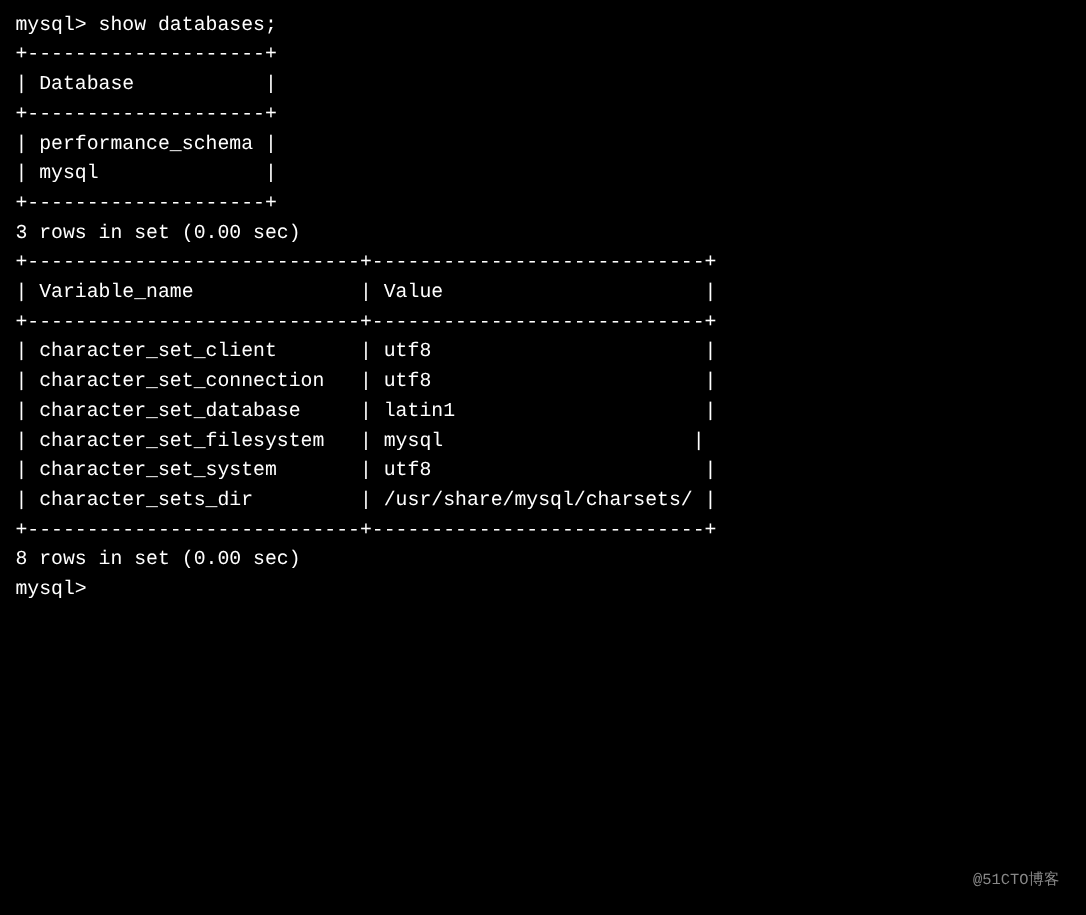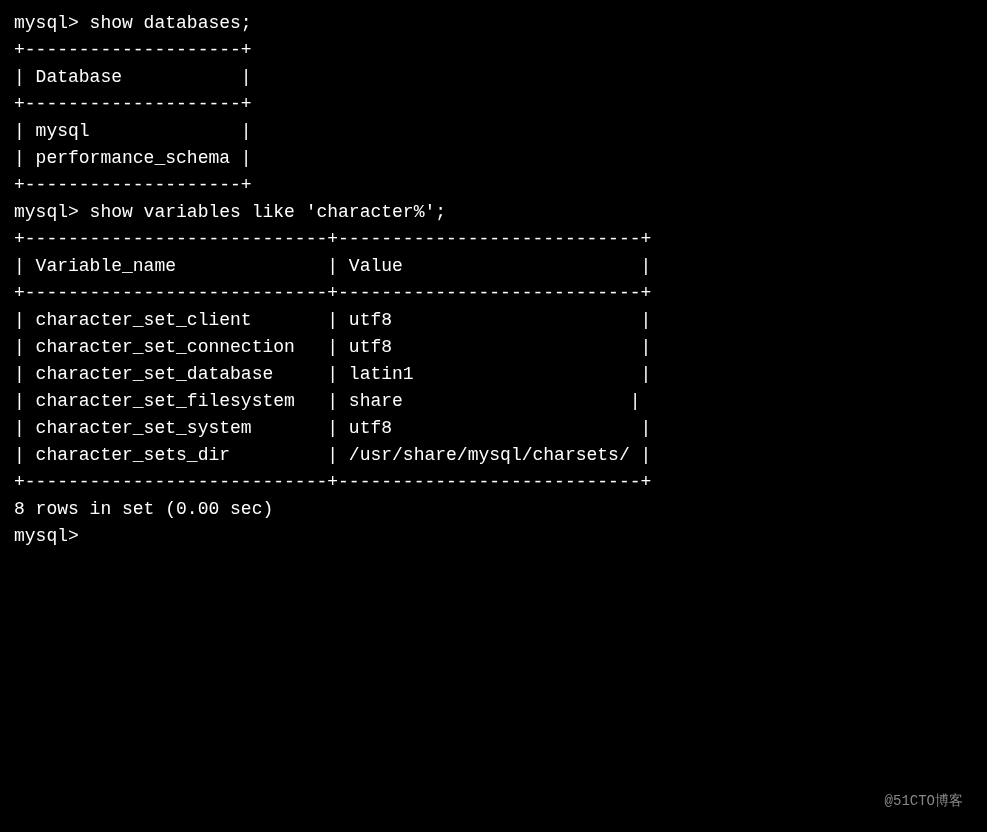--- a/index.html
+++ b/index.html
@@ -41,32 +41,32 @@
   </style>
 </head>
 <body>
 
 <div class="terminal">
   <div id="terminal-content">
       <span class="line">mysql&gt; show databases;</span>
       <span class="line">+--------------------+</span>
       <span class="line">| Database           |</span>
       <span class="line">+--------------------+</span>
+      <span class="line">| performance_schema |</span>
       <span class="line">| mysql              |</span>
-      <span class="line">| performance_schema |</span>
       <span class="line">+--------------------+</span>
+      <span class="line">3 rows in set (0.00 sec)</span>
       <span class="line"></span>
-      <span class="line">mysql&gt; show variables like 'character%';</span>
       <span class="line">+----------------------------+----------------------------+</span>
       <span class="line">| Variable_name              | Value                      |</span>
       <span class="line">+----------------------------+----------------------------+</span>
       <span class="line">| character_set_client       | utf8                       |</span>
       <span class="line">| character_set_connection   | utf8                       |</span>
       <span class="line">| character_set_database     | latin1                     |</span>
-      <span class="line">| character_set_filesystem   | share                     |</span>
+      <span class="line">| character_set_filesystem   | mysql                     |</span>
       <span class="line">| character_set_system       | utf8                       |</span>
       <span class="line">| character_sets_dir         | /usr/share/mysql/charsets/ |</span>
       <span class="line">+----------------------------+----------------------------+</span>
       <span class="line">8 rows in set (0.00 sec)</span>
       <span class="line"></span>
       <span class="line">mysql&gt;</span>
     </div>
   <div class="watermark">@51CTO博客</div>
 </div>
 

